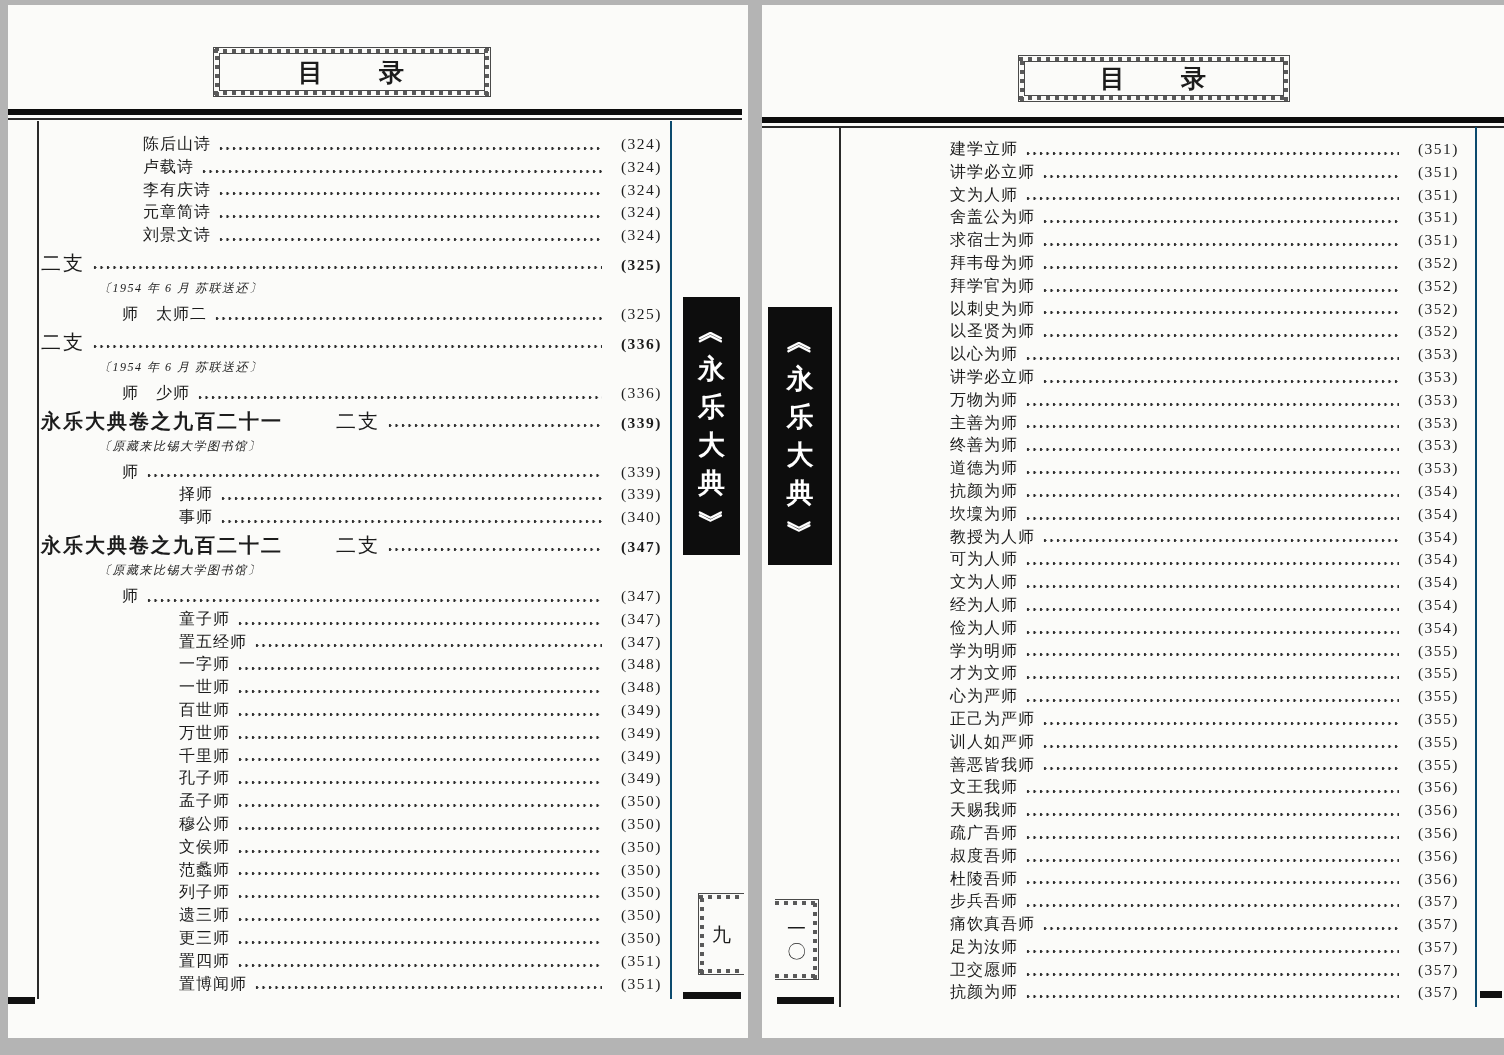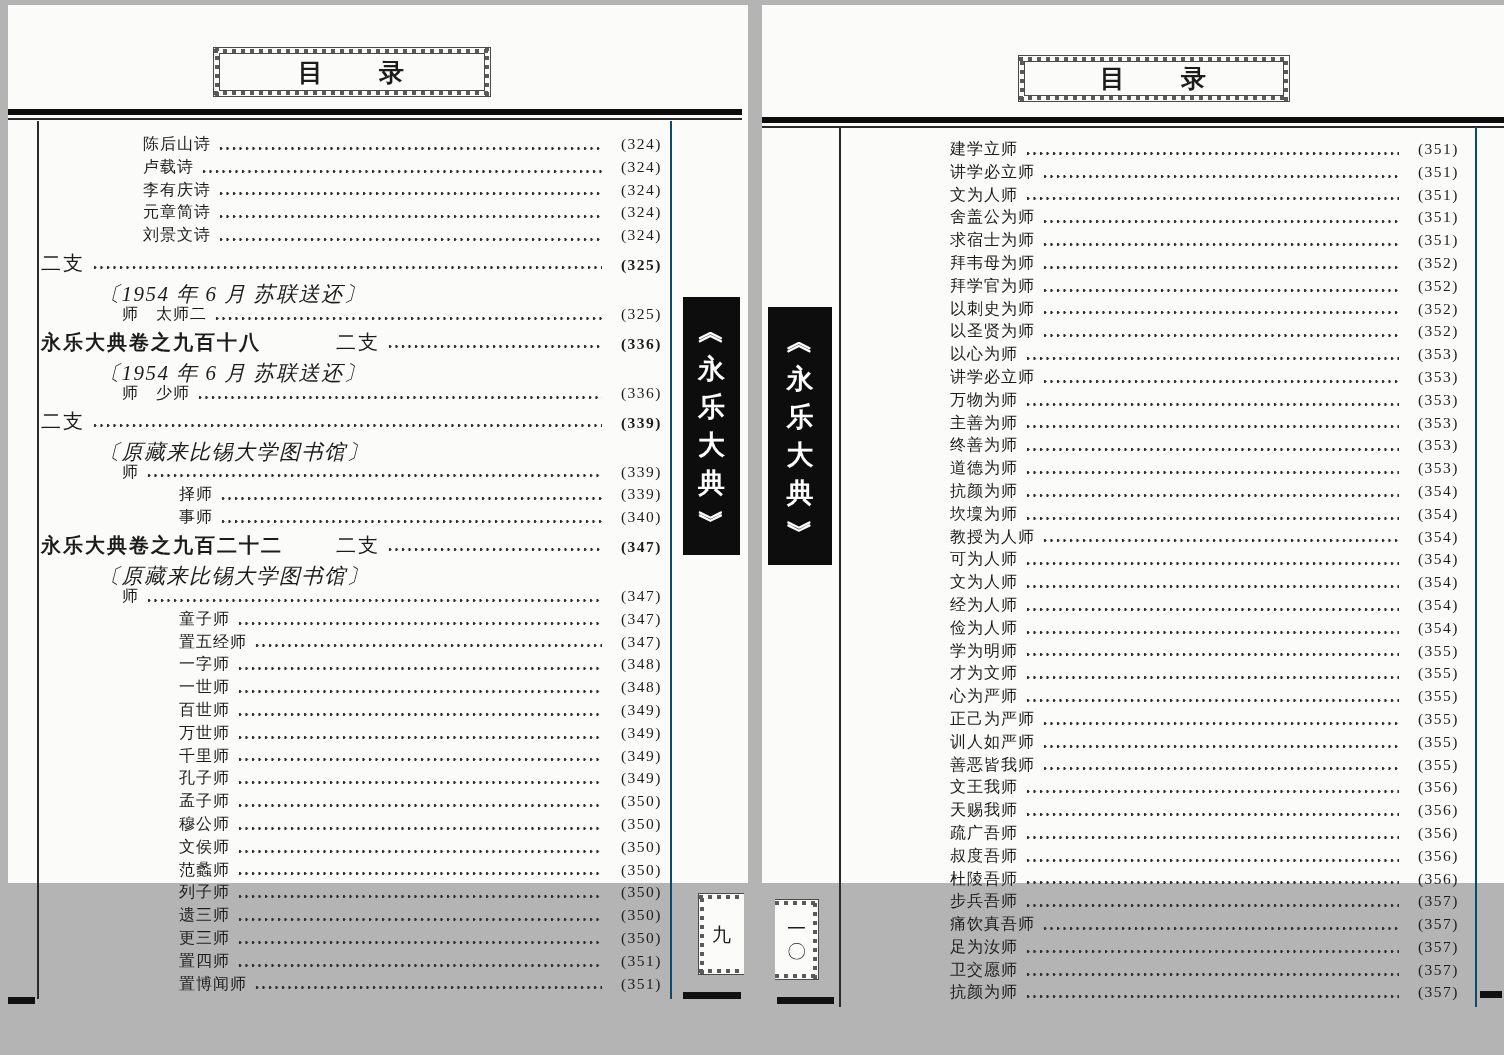--- a/index.html
+++ b/index.html
@@ -3,21 +3,21 @@
 <meta charset="utf-8">
 <style>
   html,body{margin:0;padding:0;}
   body{
     width:1504px;height:1055px;position:relative;overflow:hidden;
     background:#b4b4b4;
     font-family:"Liberation Serif","DejaVu Serif",serif;
     color:#1c1c1c;
   }
   .page{
-    position:absolute;top:5px;height:878px;background:#fbfbf9;
+    position:absolute;top:5px;height:1033px;background:#fbfbf9;
   }
   .page-left{left:8px;width:740px;}
   .page-right{left:762px;width:742px;}
 
   
   .fret{
     position:absolute;
     border:1px solid #4a4a4a;
     padding:5px;
     background-color:#fbfbf9;
@@ -61,21 +61,21 @@
   .page-right .rows{top:12px;right:16px;}
 
   .row{display:flex;align-items:baseline;height:22.8px;font-size:16px;letter-spacing:1px;}
   .row .t{white-space:pre;}
   .lvl1{padding-left:81px;}
   .lvl2{padding-left:102px;}
   .lvl3{padding-left:138px;justify-content:space-between;}
   .r{padding-left:107px;justify-content:flex-end;}
   .chapter{font-weight:bold;font-size:20px;height:30px;margin-top:2px;letter-spacing:2px;}
   .chapter .t{min-width:295px;}
-  .note{padding-left:58px;font-size:21px;height:24px;font-style:italic;font-weight:500;letter-spacing:1.5px;}
+  .note{padding-left:58px;font-size:12px;height:24px;font-style:italic;font-weight:500;letter-spacing:1.5px;}
   .branch{font-weight:normal;font-size:20px;white-space:nowrap;letter-spacing:2px;}
   .branch:empty{display:none;}
   .dots{
     flex:1;align-self:center;height:5px;margin:6px 6px 0 8px;
     background-image:radial-gradient(circle at 2px 2.5px,#2c2c2c 1.15px,transparent 1.55px);
     background-size:6.5px 5px;background-repeat:repeat-x;
   }
   .pg{min-width:54px;text-align:right;white-space:nowrap;font-size:15.5px;letter-spacing:1.5px;}
   .pg:empty{display:none;}
 
@@ -166,39 +166,39 @@
         </div>
 
         <div class="row entry lvl1">
           <span class="t">师　太师二</span>
 
           <span class="dots"></span>
           <span class="pg">(325)</span>
         </div>
 
         <div class="row chapter">
-          <span class="t">永乐大典卷之九百十八</span>
           <span class="branch">二支</span>
           <span class="dots"></span>
           <span class="pg">(336)</span>
         </div>
 
         <div class="row note">
           <span class="t">〔1954 年 6 月 苏联送还〕</span>
 
         </div>
 
         <div class="row entry lvl1">
           <span class="t">师　少师</span>
 
           <span class="dots"></span>
           <span class="pg">(336)</span>
         </div>
 
         <div class="row chapter">
+          <span class="t">永乐大典卷之九百二十一</span>
           <span class="branch">二支</span>
           <span class="dots"></span>
           <span class="pg">(339)</span>
         </div>
 
         <div class="row note">
           <span class="t">〔原藏来比锡大学图书馆〕</span>
 
         </div>
 

